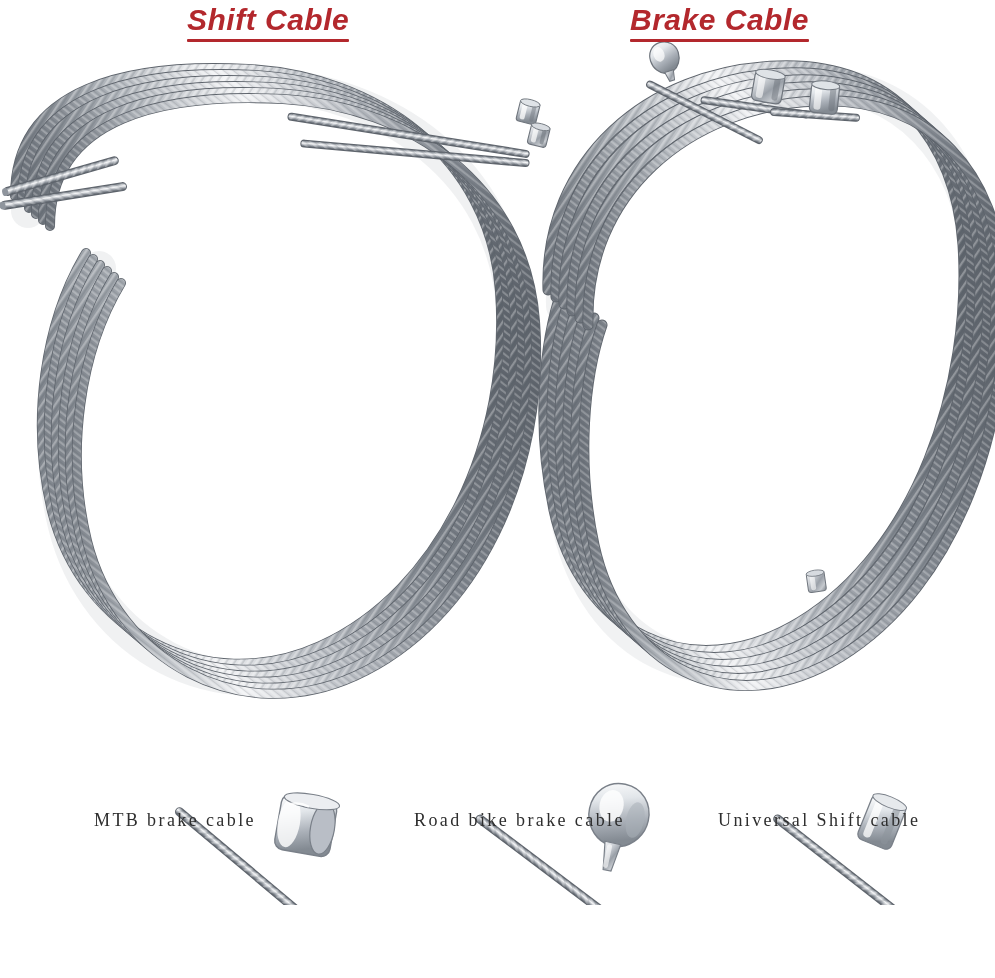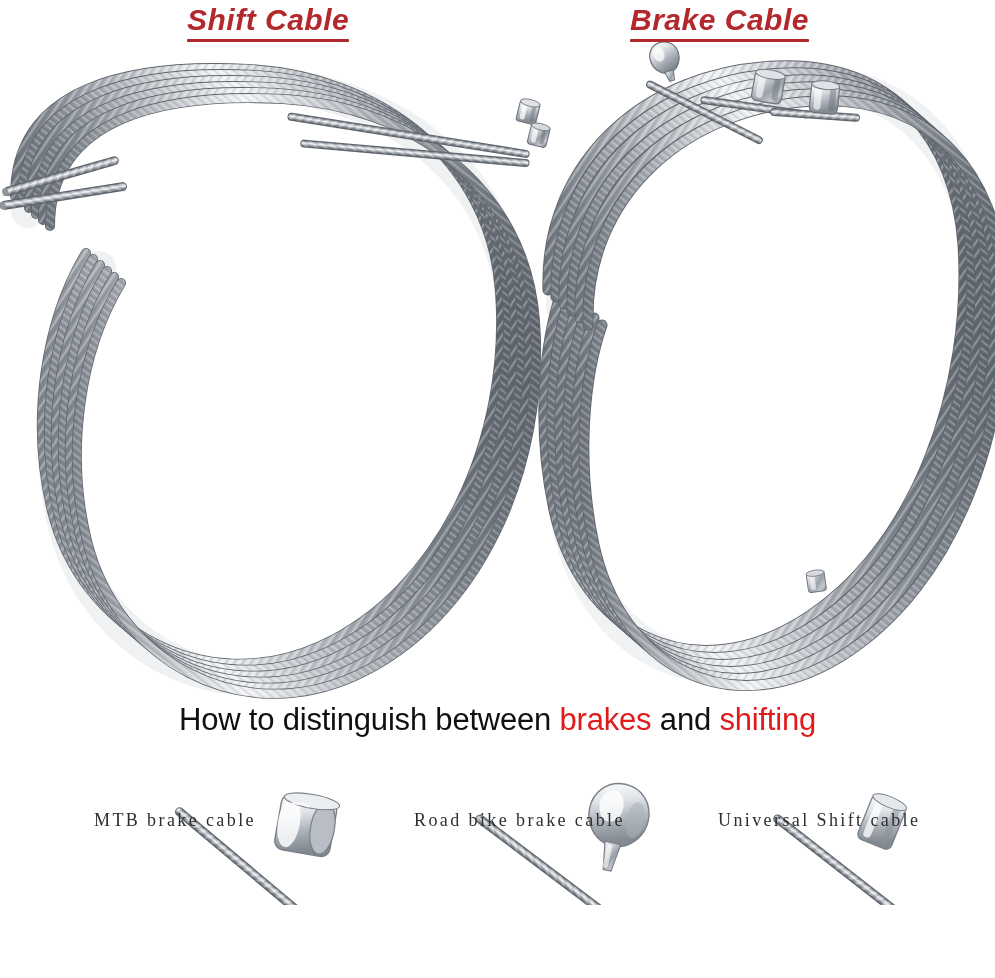--- a/index.html
+++ b/index.html
@@ -372,21 +372,20 @@
   <div class="heading" id="heading-shift">
     <span>Shift Cable</span>
     <span class="rule"></span>
   </div>
 
   <div class="heading" id="heading-brake">
     <span>Brake Cable</span>
     <span class="rule"></span>
   </div>
 
-  <div id="caption"><span>How to distinguish between </span><span class="hl">brakes</span><span> and </span><span class="hl">shifting</span></div>
 
   <div class="spec-label" id="label-mtb">MTB brake cable</div>
 
   <div class="spec-label" id="label-universal">Universal Shift cable</div>
 
   <div class="spec-label" id="label-road">Road bike brake cable</div>
 
 </div>
 
 </body></html>

